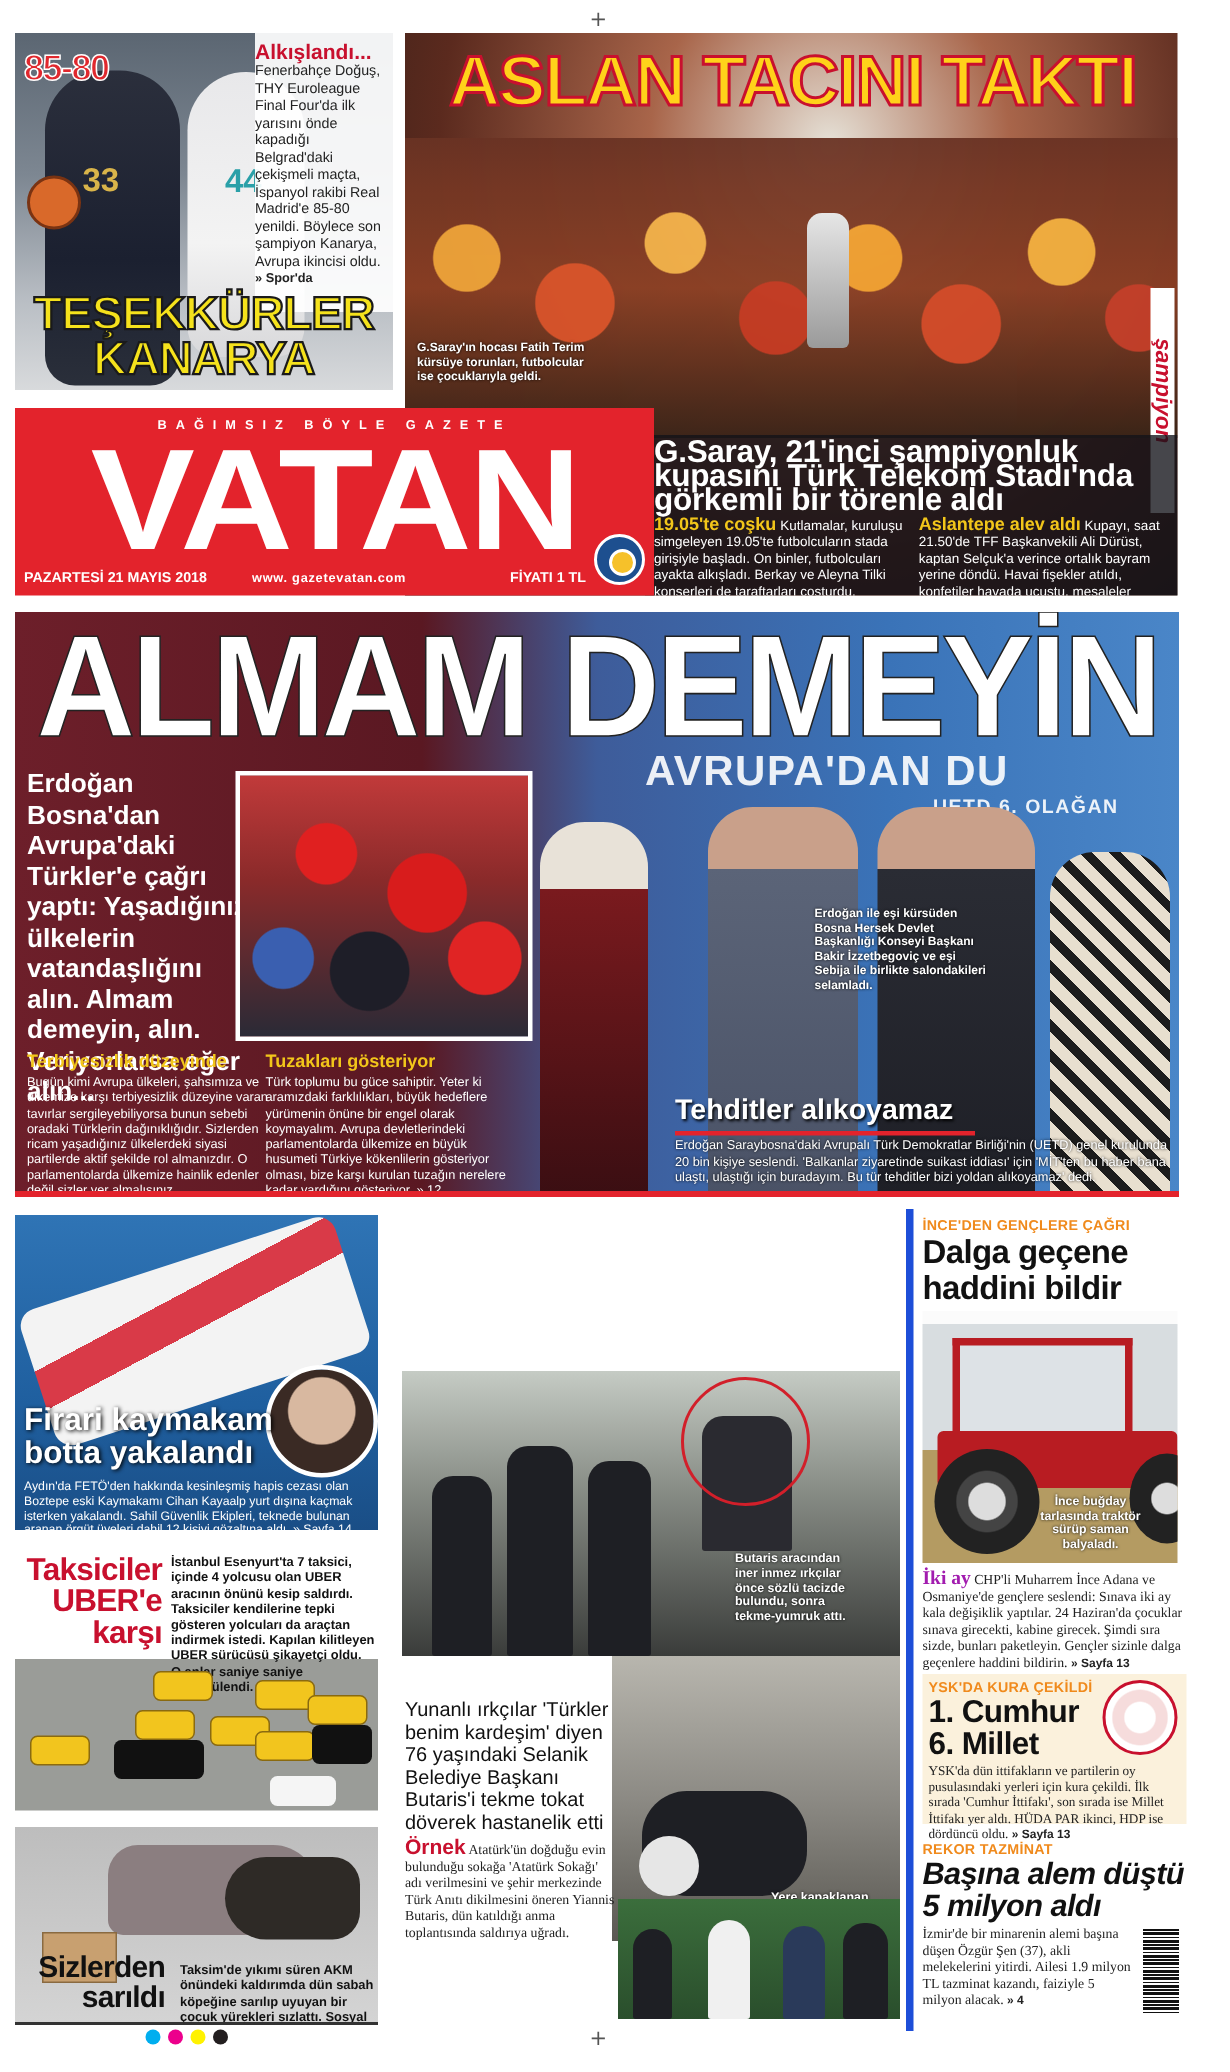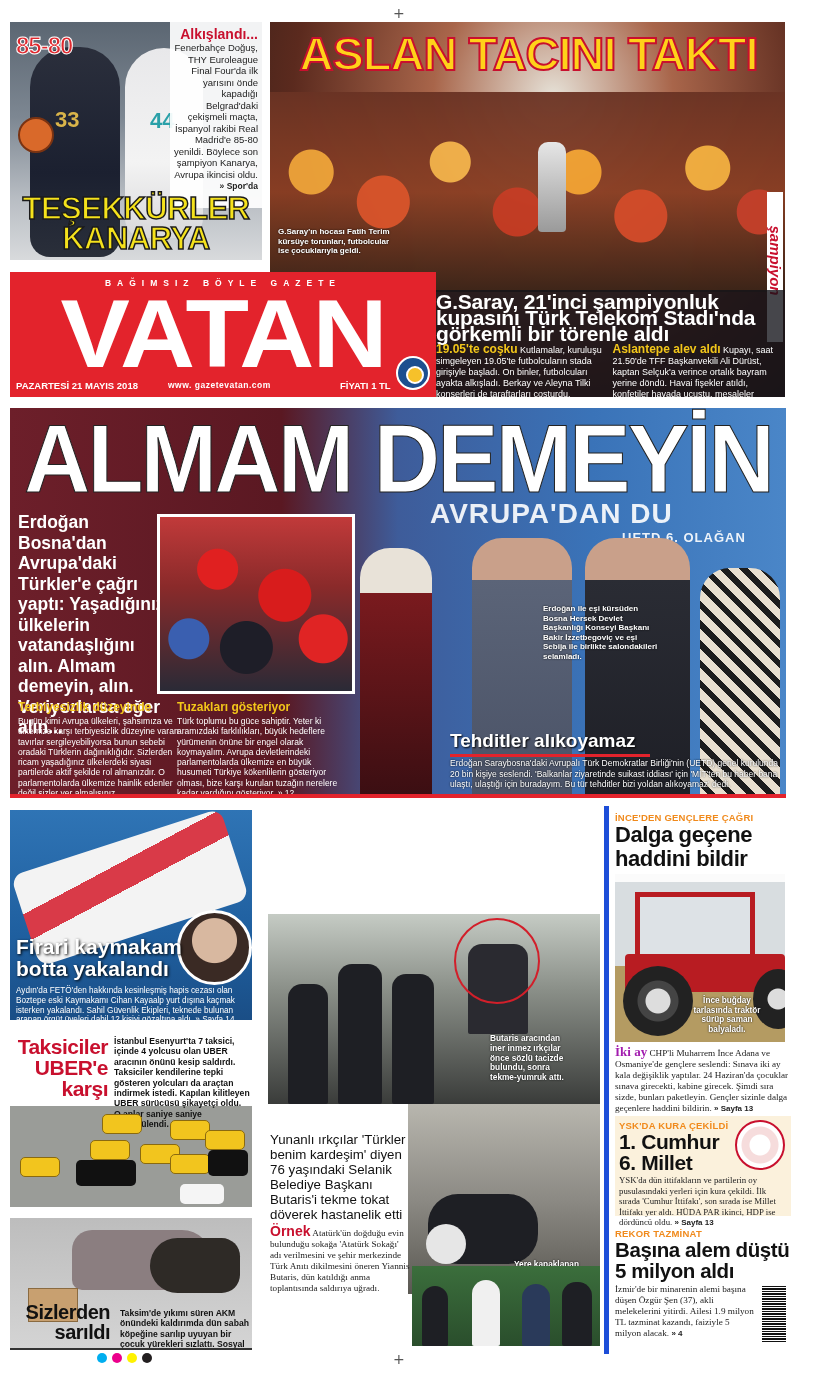--- a/index.html
+++ b/index.html
@@ -13,21 +13,21 @@
     background: linear-gradient(180deg, #5b6672 0%, #7d8792 40%, #b9bec4 75%, #d8dadc 100%); }
   #bball .player1 { left: 20px; top: 25px; width: 90px; height: 210px; border-radius: 40px 40px 20px 20px;
     background: linear-gradient(180deg, #2b2f3c 0%, #1b2030 60%, #2a2f3a 100%); }
   #bball .player1 .num { position: absolute; left: 25px; top: 60px; color: #d9b44a; font-weight: bold; font-size: 22px; }
   #bball .ball { left: 8px; top: 95px; width: 36px; height: 36px; border-radius: 50%; background: #d9692a; border: 2px solid #7a3312; }
   #bball .player2 { left: 115px; top: 26px; width: 78px; height: 190px; border-radius: 40px 40px 20px 20px;
     background: linear-gradient(180deg, #e8e8ea 0%, #f3f3f3 60%, #d8d8da 100%); }
   #bball .player2 .num { position: absolute; left: 25px; top: 60px; color: #2aa0a8; font-weight: bold; font-size: 22px; }
   #bball .score { left: 6px; top: 10px; color: #e0282e; font-weight: 900; font-size: 24px; letter-spacing: -1px;
     -webkit-text-stroke: 1px #ffffff; font-family: "Liberation Sans", sans-serif; }
-  #bball .textcol { right: 0; top: 0; width: 92px; height: 186px; background: rgba(255,255,255,0.92); padding: 4px 4px 0 0; text-align: right; }
+  #bball .textcol { right: 0; top: 0; width: 92px; height: 186px; background: rgba(255,255,255,0.92); padding: 4px 4px 0 0; }
   #bball .kicker { color: #c8102e; font-weight: bold; font-size: 14px; line-height: 16px; }
   #bball .body { font-size: 9.5px; line-height: 11.5px; color: #222; }
   #bball .ref { font-weight: bold; font-size: 8.5px; }
   #bball .head { left: 0; bottom: 6px; width: 252px; text-align: center; color: #f5e21c; font-weight: 900;
     font-size: 31px; line-height: 30px; -webkit-text-stroke: 1.5px #1a1a1a; font-family: "Liberation Sans", sans-serif; letter-spacing: -0.5px; }
 
   
   #gs { left: 270px; top: 22px; width: 515px; height: 375px; overflow: hidden;
     background: radial-gradient(ellipse at 55% 20%, #e6e2d8 0%, #a8654a 30%, #5b2a1e 65%, #2a1b16 100%); }
   #gs .crowd { left: 0; top: 70px; width: 515px; height: 200px;
@@ -307,17 +307,17 @@
     <div class="kicker">YSK'DA KURA ÇEKİLDİ</div>
     <div class="h" style="font-size:21px;line-height:21px;">
         <div>1. Cumhur</div>
         <div>6. Millet</div>
       </div>
     <div class="body" style="margin-top:2px;font-size:8.8px;line-height:10.5px;"><span>YSK'da dün ittifakların ve partilerin oy pusulasındaki yerleri için kura çekildi. İlk sırada 'Cumhur İttifakı', son sırada ise Millet İttifakı yer aldı. HÜDA PAR ikinci, HDP ise dördüncü oldu.</span> <span class="ref">» Sayfa 13</span></div>
   </div>
 
   <div id="rekor" class="abs">
     <div class="kicker">REKOR TAZMİNAT</div>
-    <div class="h" style="width:176px;">Başına alem düştü 5 milyon aldı</div>
+    <div class="h" style="width:176px;font-style:italic;">Başına alem düştü 5 milyon aldı</div>
     <div class="body" style="width:140px;margin-top:3px;"><span>İzmir'de bir minarenin alemi başına düşen Özgür Şen (37), akli melekelerini yitirdi. Ailesi 1.9 milyon TL tazminat kazandı, faiziyle 5 milyon alacak.</span> <span class="ref">» 4</span></div>
   </div>
   <div id="barcode" class="abs"></div>
 </div>
 
 </body></html>

